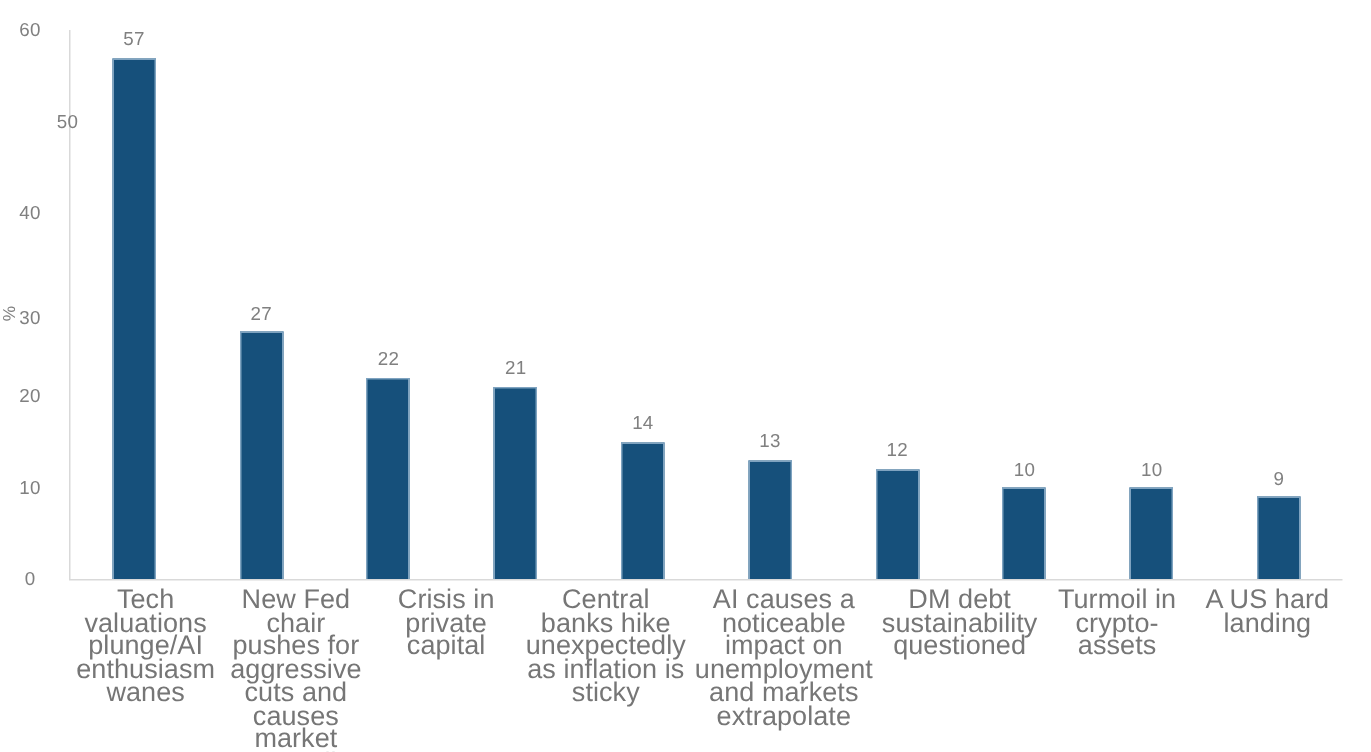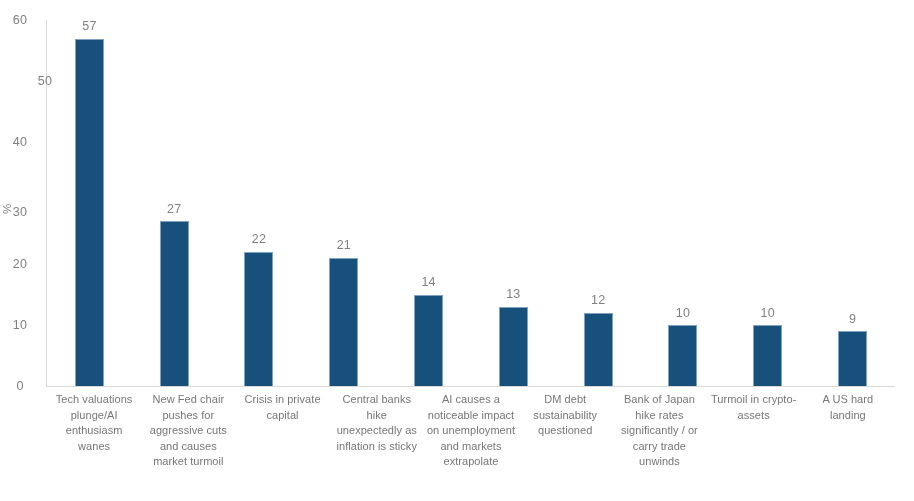--- a/index.html
+++ b/index.html
@@ -107,21 +107,21 @@
     top: 392px;
     width: 848px;
     display: flex;
     align-items: flex-start;
   }
   .xlabel-slot {
     flex: 1 1 0;
     padding: 0 3px;
     box-sizing: border-box;
     text-align: center;
-    font-size: 11px;
+    font-size: 18px;
     line-height: 15.5px;
     color: #767676;
     letter-spacing: 0.05px;
     word-wrap: break-word;
   }
 </style>
 </head>
 <body>
 
 <div id="chart-root">
@@ -184,18 +184,17 @@
       </div>
     </div>
 
   <div id="x-labels">
       <div class="xlabel-slot">Tech valuations plunge/AI enthusiasm wanes</div>
       <div class="xlabel-slot">New Fed chair pushes for aggressive cuts and causes market turmoil</div>
       <div class="xlabel-slot">Crisis in private capital</div>
       <div class="xlabel-slot">Central banks hike unexpectedly as inflation is sticky</div>
       <div class="xlabel-slot">AI causes a noticeable impact on unemployment and markets extrapolate</div>
       <div class="xlabel-slot">DM debt sustainability questioned</div>
-      <div class="xlabel-slot">Bank of Japan hike rates significantly / or carry trade unwinds</div>
       <div class="xlabel-slot">Turmoil in crypto-assets</div>
       <div class="xlabel-slot">A US hard landing</div>
     </div>
 
 </div>
 
 </body></html>

